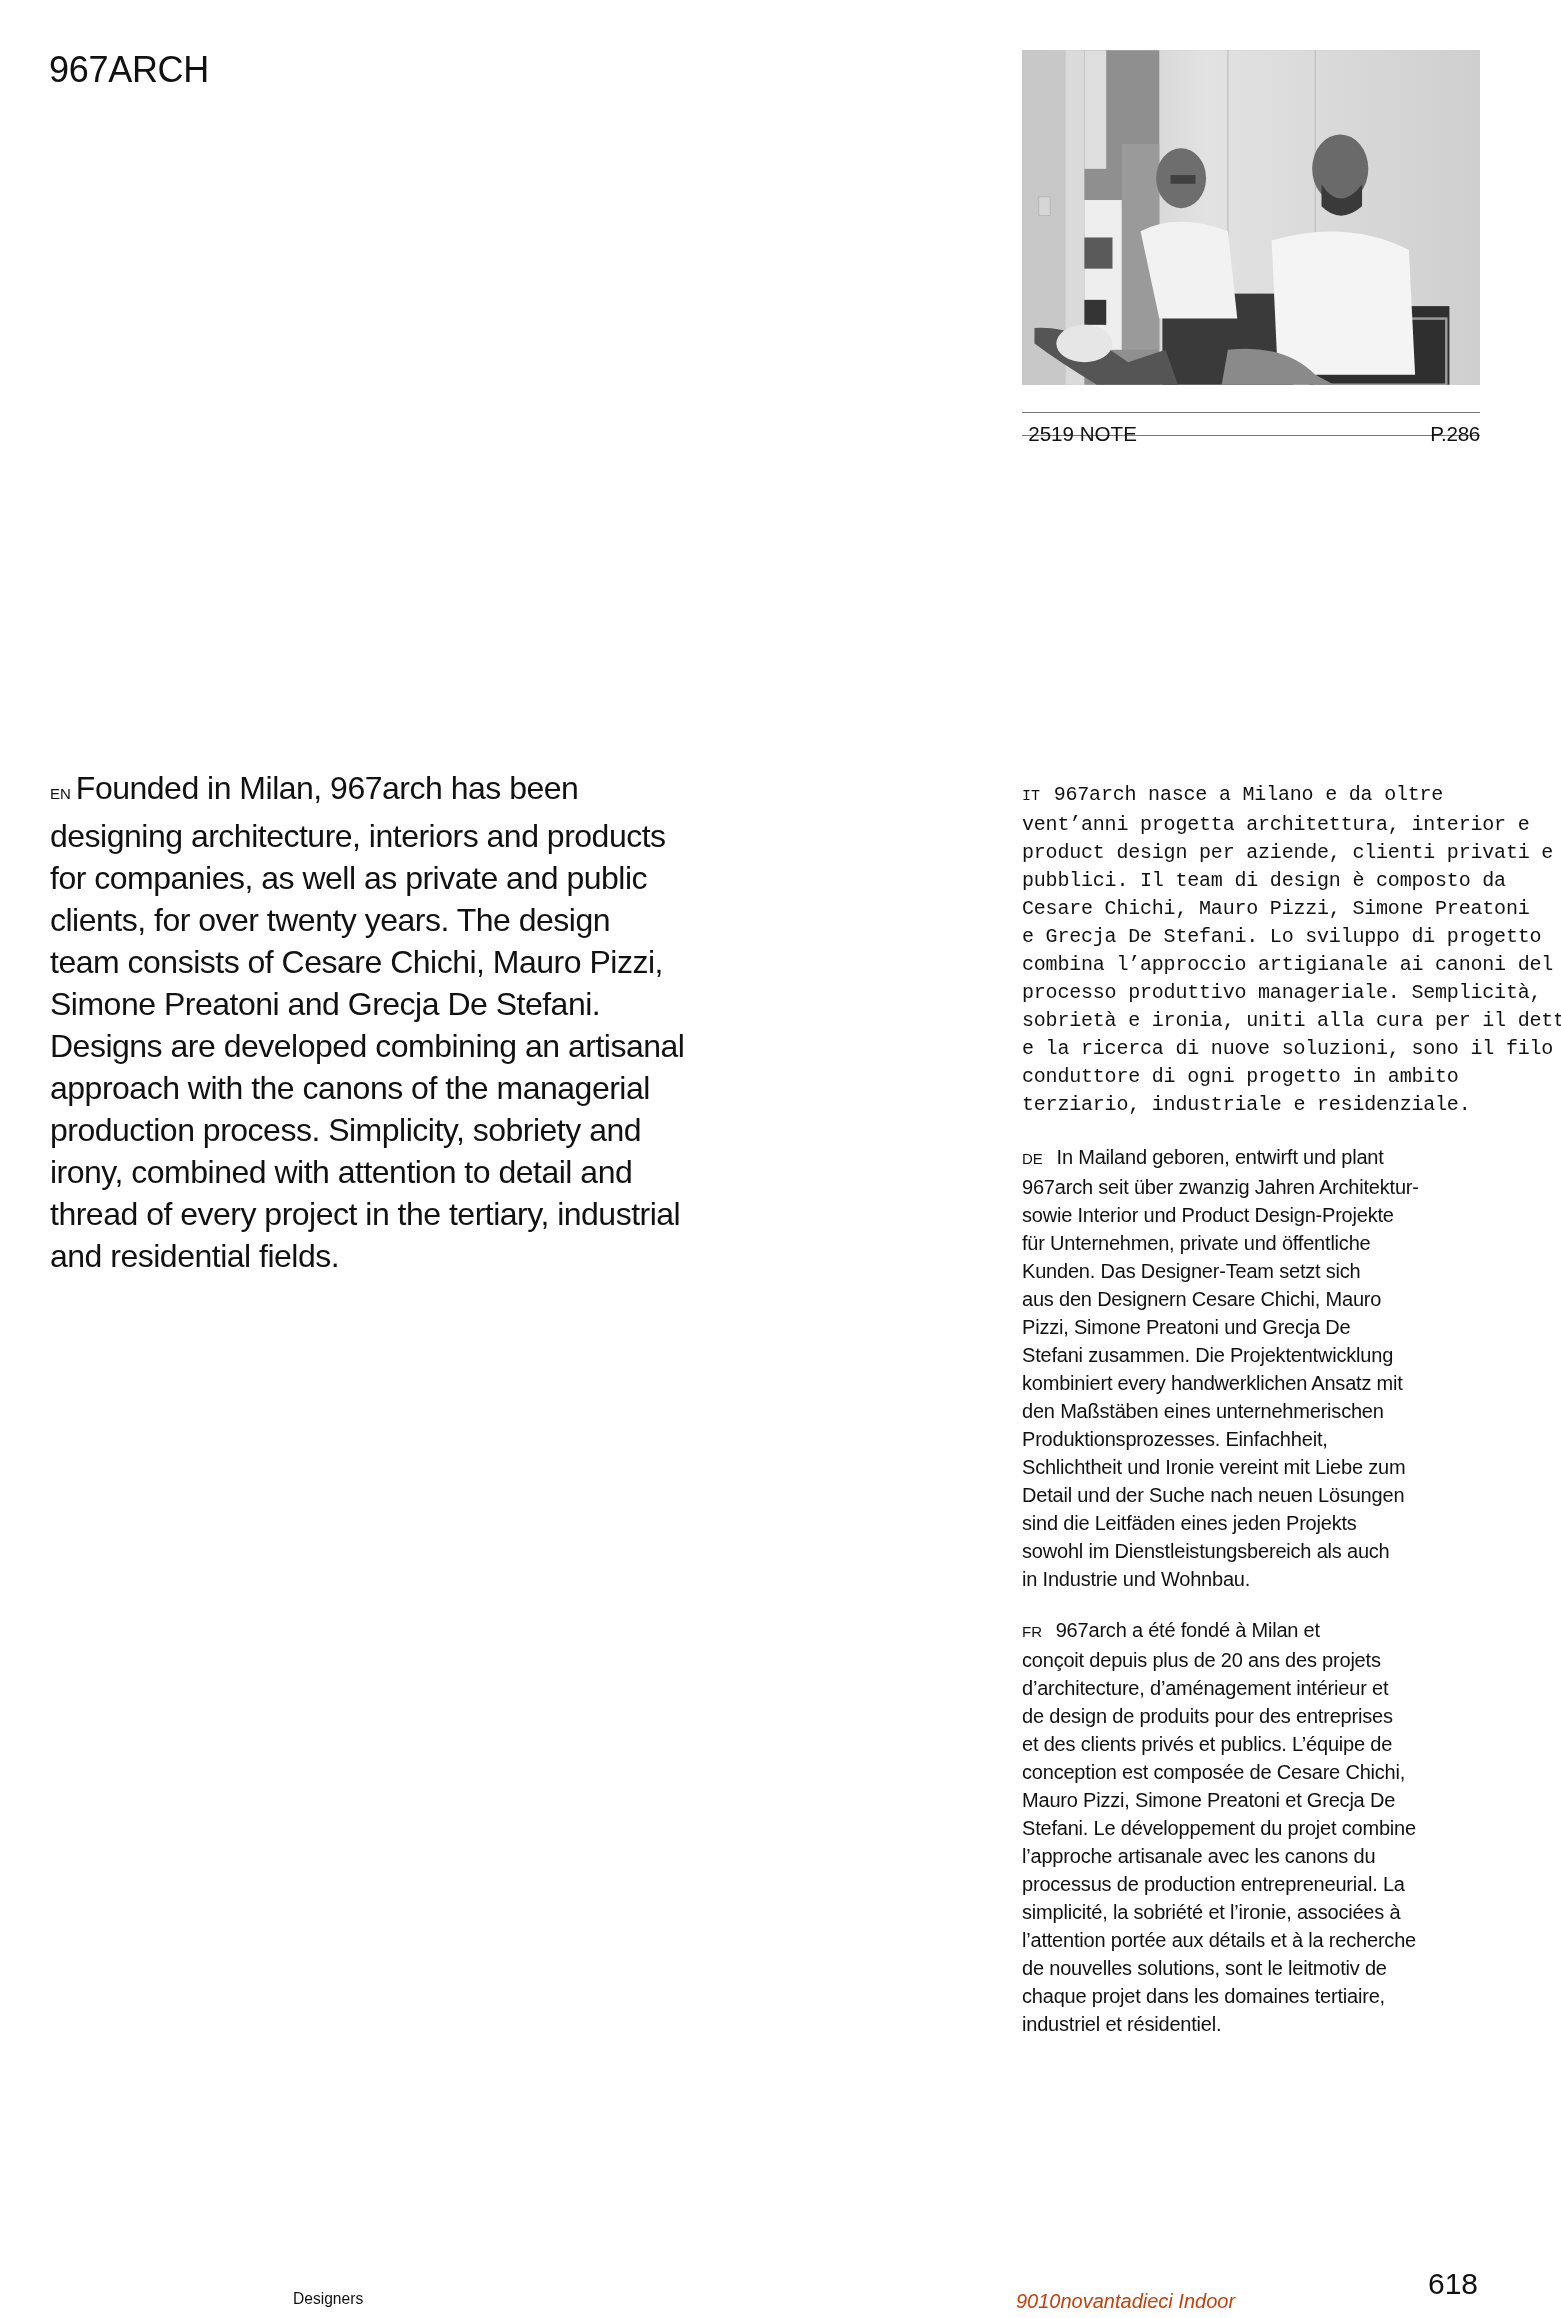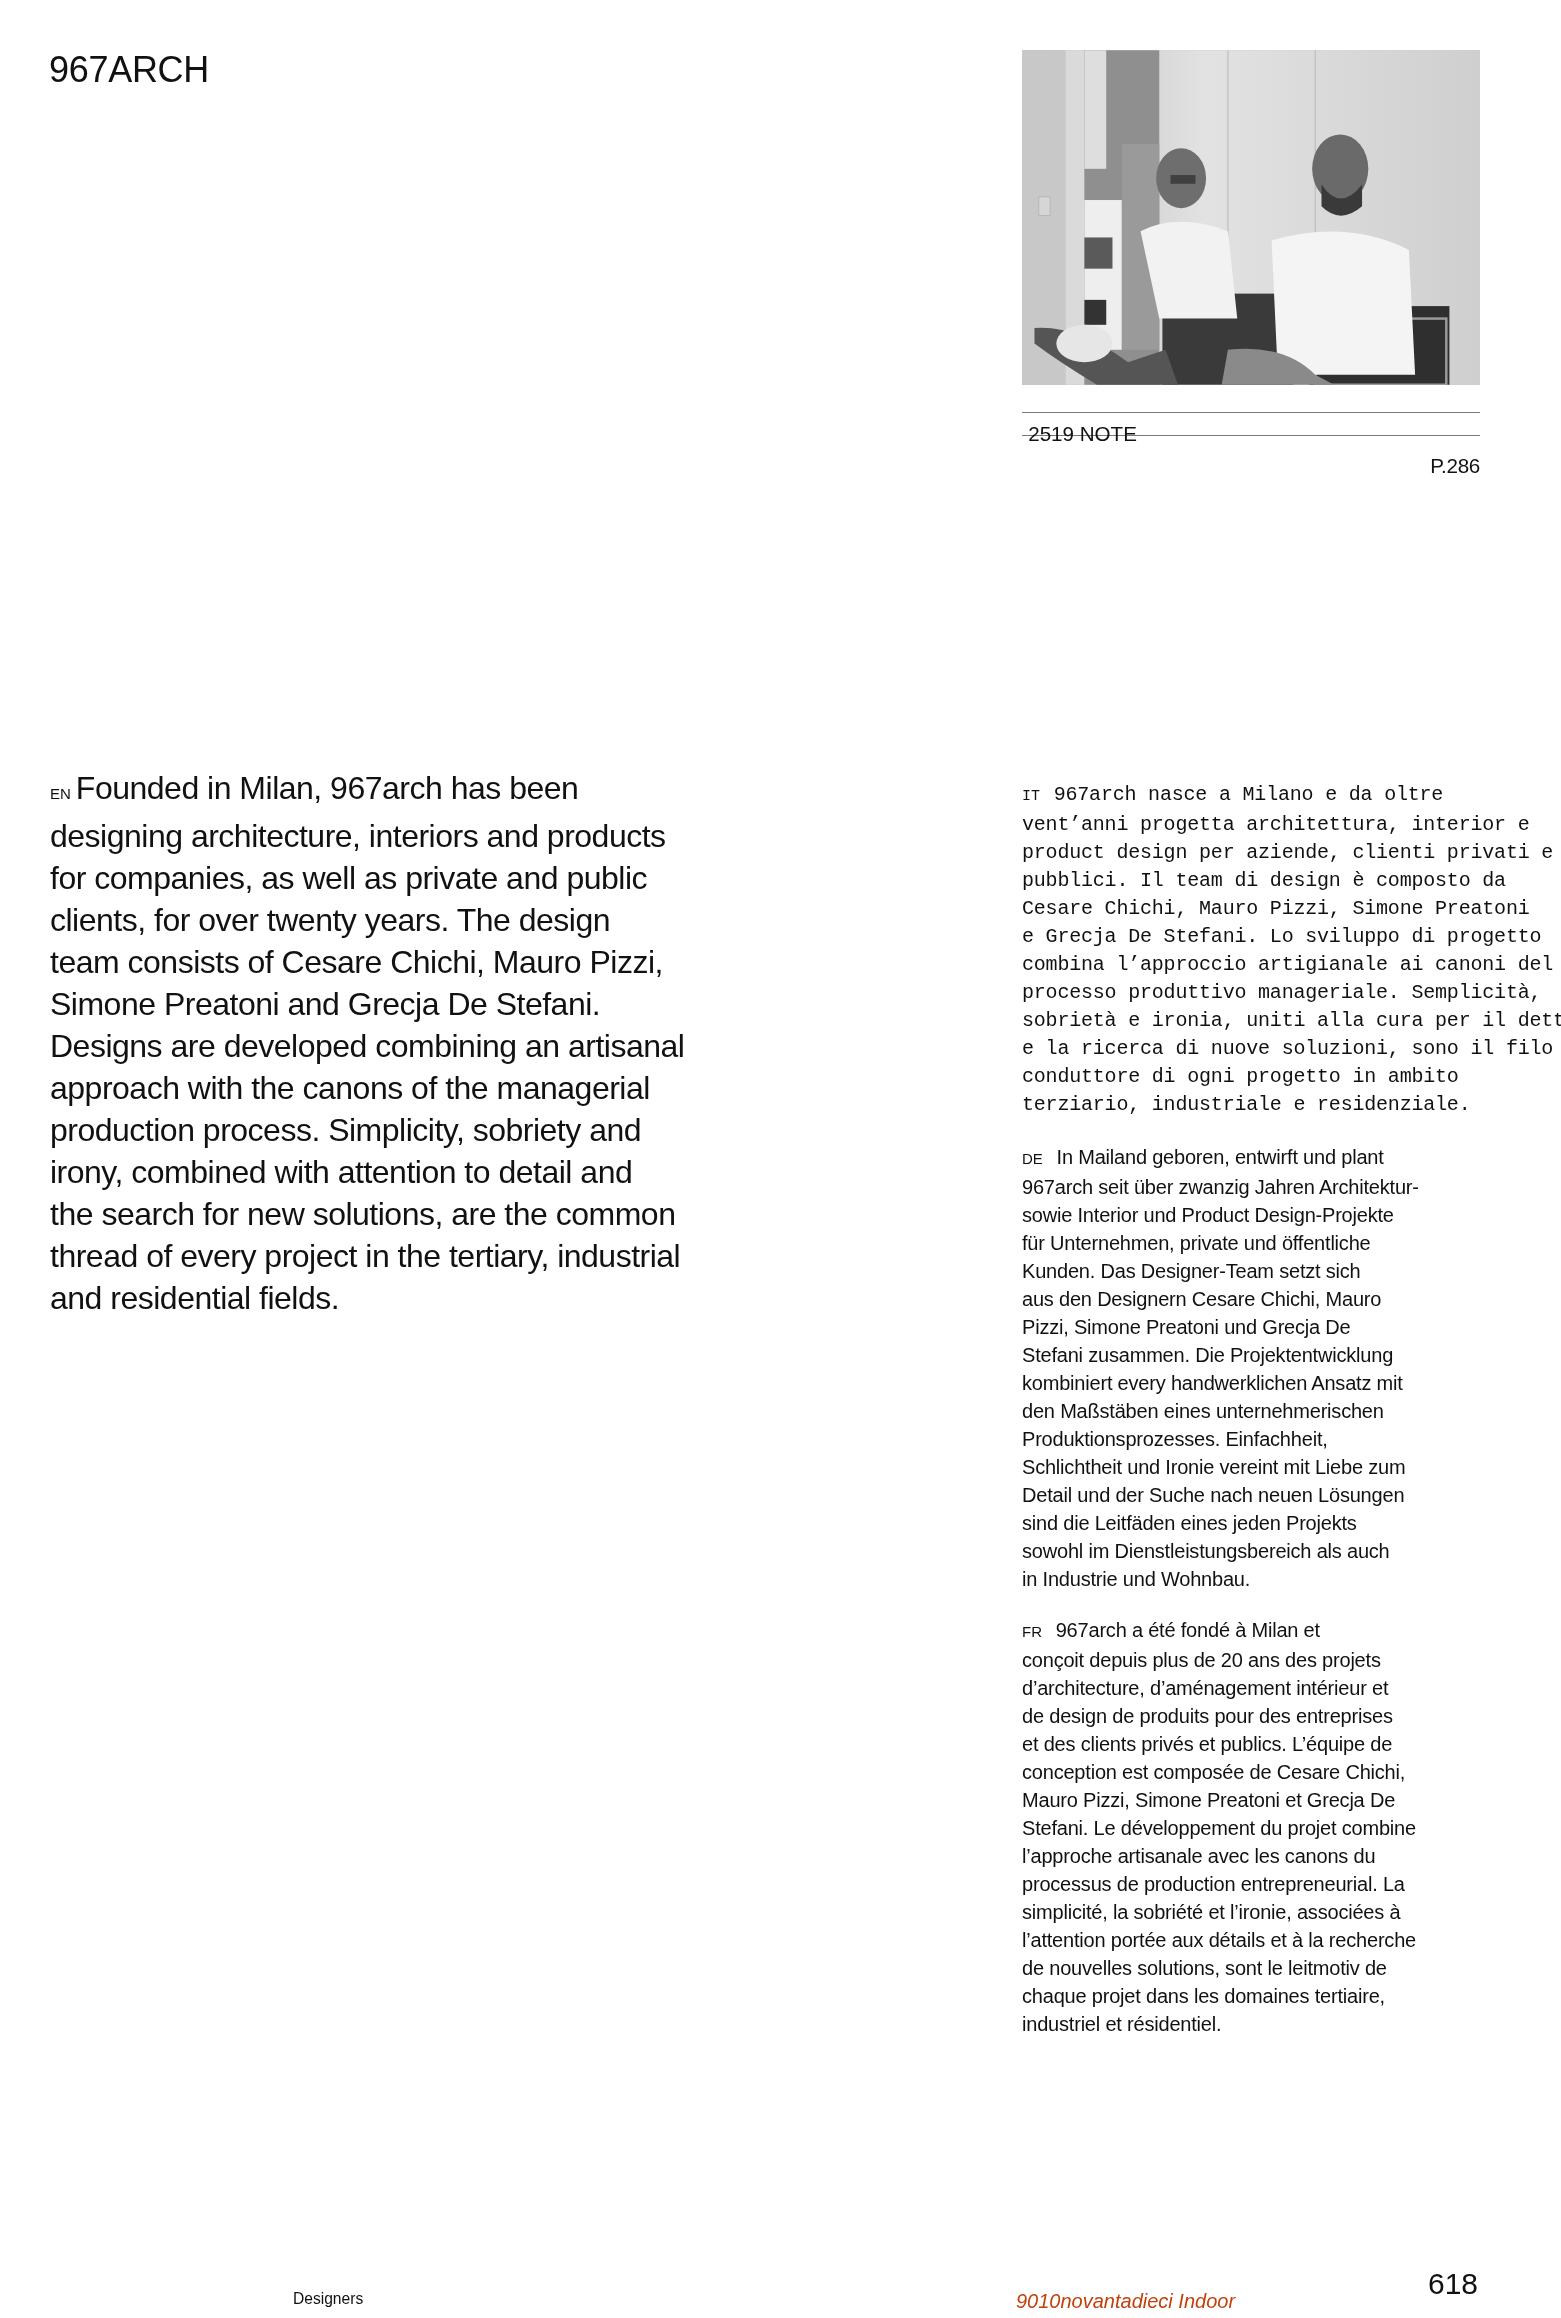--- a/index.html
+++ b/index.html
@@ -2,21 +2,21 @@
 <html style="font-size:10px"><head>
 <meta charset="utf-8">
 <style>
   html, body { margin: 0; padding: 0; background: #ffffff; }
   body { width: 1561px; height: 2319px; position: relative; overflow: hidden; color: #111; font-family: "Liberation Sans", sans-serif; }
   .abs { position: absolute; }
   #title { left: 49px; top: 49px; font-size: 36px; letter-spacing: -0.3px; color: #111; }
   #photo { left: 1022px; top: 50px; width: 458px; height: 335px; overflow: hidden; background: #cfcfcf; }
   #ref { left: 1022px; top: 412px; width: 458px; height: 24px; border-top: 1.2px solid #777; border-bottom: 1.2px solid #777; box-sizing: border-box; }
   #ref .l { position: absolute; left: 6.2px; top: 9.4px; font-size: 20.6px; color: #111; }
-  #ref .r { position: absolute; right: 0px; top: 9.4px; font-size: 20.6px; color: #111; letter-spacing: -0.3px; margin-top: 32px; }
+  #ref .r { position: absolute; right: 0px; top: 9.4px; font-size: 20.6px; color: #111; letter-spacing: -0.3px; }
   #en { left: 50px; top: 767px; width: 724px; font-size: 32px; line-height: 42px; color: #111; letter-spacing: -0.5px; }
   #en .tag { font-size: 15px; letter-spacing: 0; margin-right: 5px; vertical-align: baseline; }
   .col { left: 1022px; width: 465px; font-size: 20px; line-height: 28px; color: #111; letter-spacing: -0.2px; }
   .col .tag { font-size: 15px; margin-right: 13.7px; letter-spacing: 0; }
   #it { top: 781px; font-family: Liberation Mono, monospace; }
   #de { top: 1143px; }
   #fr { top: 1616px; }
   .line { display: block; white-space: nowrap; }
   #foot-left { left: 293px; top: 2290px; font-size: 15.6px; color: #111; }
   #foot-mid { left: 1016px; top: 2290px; font-size: 20px; color: #c2410c; font-style: italic; }
@@ -75,21 +75,20 @@
   <span class="line"><span class="tag">EN</span><span>Founded in Milan, 967arch has been</span></span>
   <span class="line">designing architecture, interiors and products</span>
   <span class="line">for companies, as well as private and public</span>
   <span class="line">clients, for over twenty years. The design</span>
   <span class="line">team consists of Cesare Chichi, Mauro Pizzi,</span>
   <span class="line">Simone Preatoni and Grecja De Stefani.</span>
   <span class="line">Designs are developed combining an artisanal</span>
   <span class="line">approach with the canons of the managerial</span>
   <span class="line">production process. Simplicity, sobriety and</span>
   <span class="line">irony, combined with attention to detail and</span>
-  <span class="line">the search for new solutions, are the common</span>
   <span class="line">thread of every project in the tertiary, industrial</span>
   <span class="line">and residential fields.</span>
 </div>
 
 <div id="it" class="abs col">
   <span class="line"><span class="tag">IT</span><span>967arch nasce a Milano e da oltre</span></span>
   <span class="line">vent’anni progetta architettura, interior e</span>
   <span class="line">product design per aziende, clienti privati e</span>
   <span class="line">pubblici. Il team di design è composto da</span>
   <span class="line">Cesare Chichi, Mauro Pizzi, Simone Preatoni</span>

